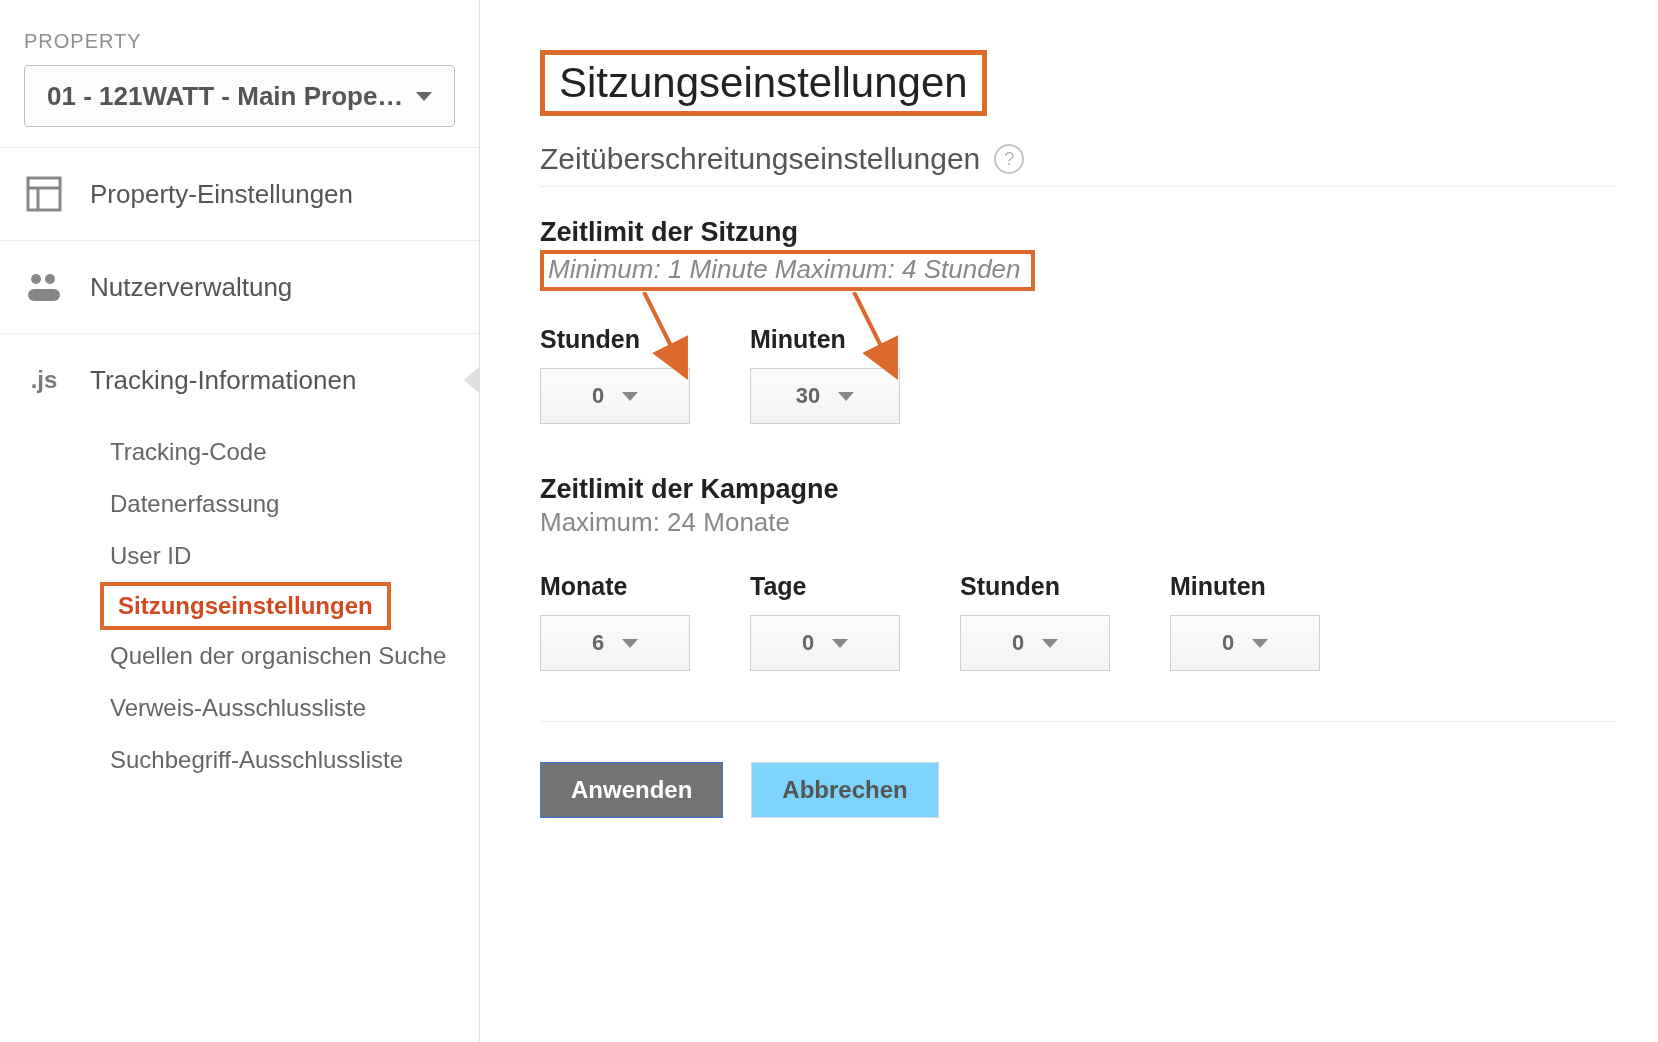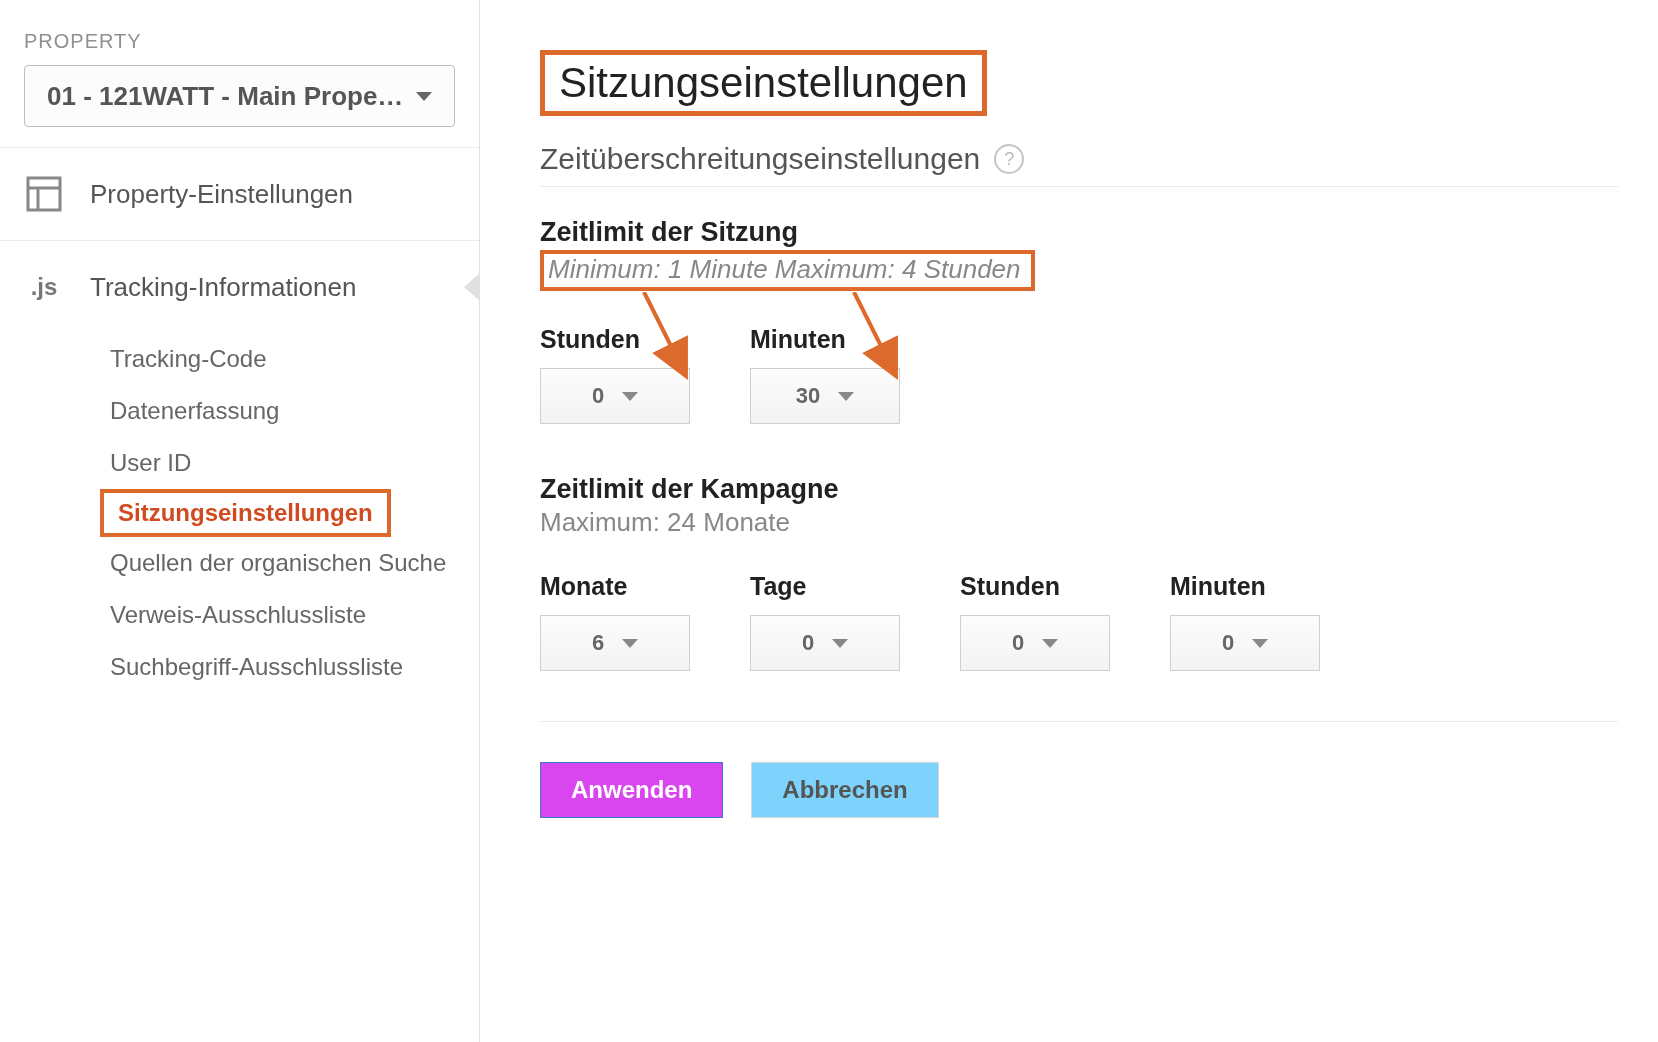--- a/index.html
+++ b/index.html
@@ -197,21 +197,21 @@
   .btn {
     height: 56px;
     padding: 0 30px;
     font-size: 24px;
     font-weight: 700;
     border: 1px solid transparent;
     cursor: pointer;
     display: flex; align-items: center;
   }
   .btn-primary {
-    background: #d946ef;
+    background: #737373;
     color: #fff;
     border-color: #357ad0;
   }
   .btn-secondary {
     background: #7dd3fc;
     color: #555;
     border: 1px solid #d6d6d6;
   }
 </style>
 </head>
@@ -234,20 +234,32 @@
           <svg viewBox="0 0 40 40" width="40" height="40">
             <rect x="4" y="4" width="32" height="32" fill="none" stroke="#888" stroke-width="3"></rect>
             <line x1="4" y1="14" x2="36" y2="14" stroke="#888" stroke-width="3"></line>
             <line x1="14" y1="14" x2="14" y2="36" stroke="#888" stroke-width="3"></line>
           </svg>
         </span>
         <span class="label">Property-Einstellungen</span>
       </div>
     </div>
 
+    <div class="sb-section">
+      <div class="sb-row">
+        <span class="sb-icon">
+          <svg viewBox="0 0 40 40" width="40" height="40">
+            <circle cx="12" cy="12" r="5" fill="#888"></circle>
+            <circle cx="26" cy="12" r="5" fill="#888"></circle>
+            <rect x="4" y="22" width="32" height="12" rx="6" fill="#888"></rect>
+          </svg>
+        </span>
+        <span class="label">Nutzerverwaltung</span>
+      </div>
+    </div>
 
     <div class="sb-section">
       <div class="sb-row active-parent">
         <span class="sb-icon">
           <span style="font-size:24px;font-weight:600;color:#777;">.js</span>
         </span>
         <span class="label">Tracking-Informationen</span>
       </div>
 
       <div class="sb-sublist">

